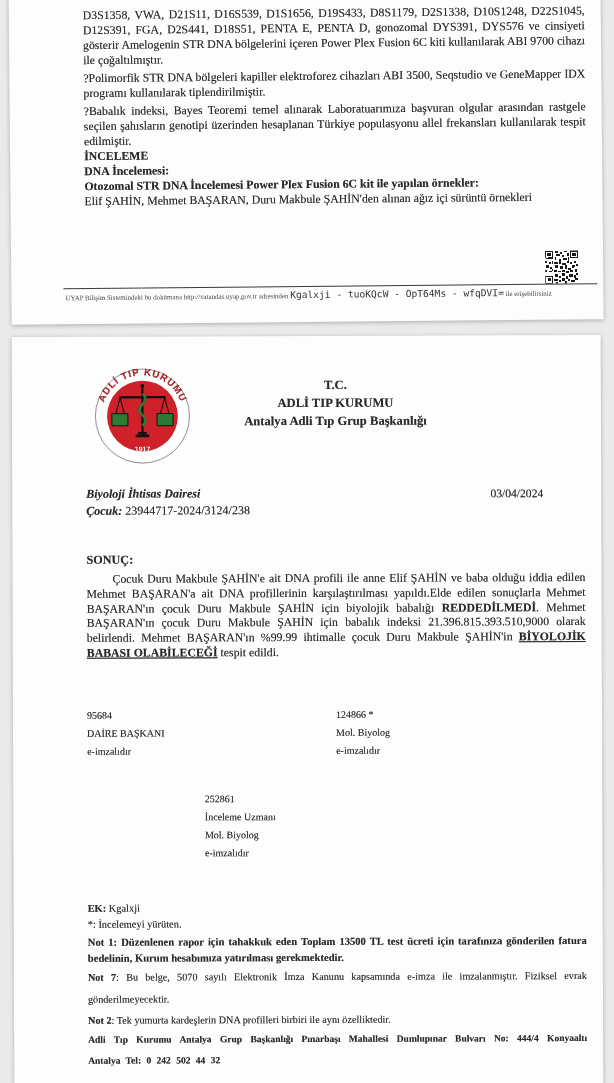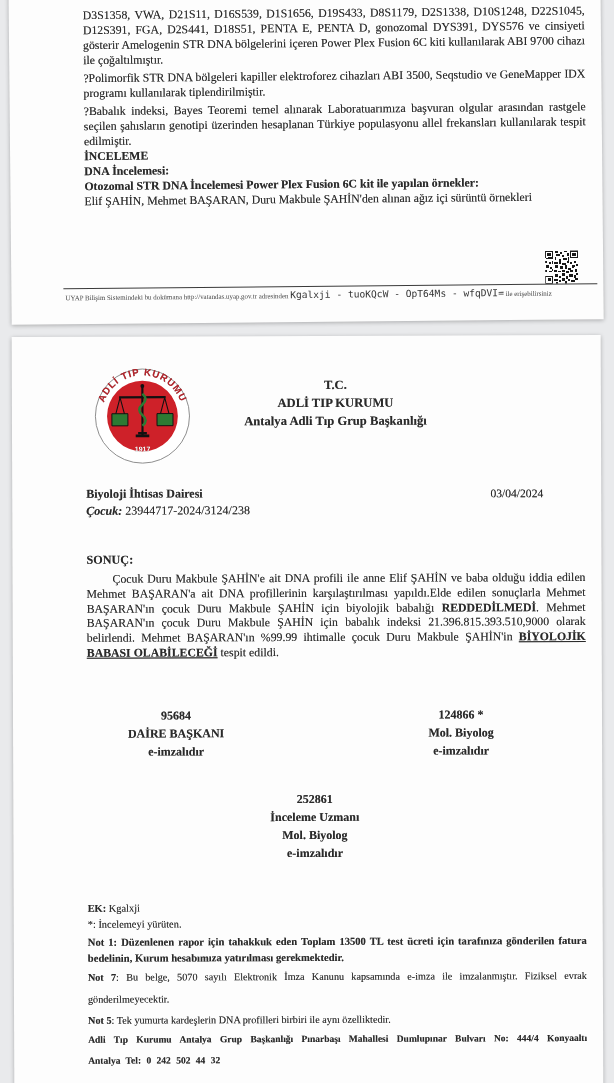--- a/index.html
+++ b/index.html
@@ -26,29 +26,29 @@
   .p1-footer-text .vcode{font-family:"DejaVu Sans Mono", monospace;font-size:9.6px;color:#333;}
   .qr{position:absolute;right:25px;top:285px;width:33px;height:33px;}
   
   #page2{left:13px;top:336px;width:589px;height:762px;transform:rotate(-0.2deg);}
   .p2-inner{position:relative;padding:0 16px 0 74px;color:#2a2a2a;
     text-shadow:0 0 .4px rgba(40,40,40,.5);}
   .logo{position:absolute;left:82px;top:31px;width:97px;height:97px;}
   .p2-head{padding-top:40px;text-align:center;font-weight:bold;font-size:12.6px;line-height:18px;}
   .p2-dept-row{display:flex;justify-content:space-between;align-items:flex-end;margin-top:56px;
     font-size:12px;}
-  .dept{font-weight:bold;}
+  .dept{font-weight:bold;font-style:italic;}
   .docdate{margin-right:42px;font-size:11.6px;}
   .sayi-row{margin-top:2px;font-size:12px;}
   .sayi-label{font-weight:bold;font-style:italic;}
   .sonuc-title{margin-top:34px;font-weight:bold;font-size:12.2px;}
   .sonuc-par{margin-top:4px;font-size:11.8px;line-height:14.8px;text-align:justify;text-indent:26px;}
   .uline{text-decoration:underline;}
   .sig-row{display:flex;justify-content:space-between;margin-top:46px;}
-  .sig{font-weight:bold;font-size:12px;line-height:18px;text-align:center;}
+  .sig{font-weight:normal;font-size:10px;line-height:18px;text-align:left;}
   .sig-left{width:178px;}
   .sig-right{width:250px;}
   .sig-mid{margin:30px auto 16px;width:220px;transform:translateX(-22px);}
   .ek-block{margin-top:38px;font-size:10.4px;line-height:1.55;}
   .note{margin:0;text-align:justify;}
   .note-bold{font-weight:bold;font-size:10.6px;line-height:1.5;margin-top:2px;}
   .note-loose{line-height:2.15;font-size:10.2px;}
   .note-n3{margin-top:2px;font-size:10.2px;}
   .addr{margin-top:2px;font-weight:bold;font-size:9.5px;line-height:2.2;text-align:justify;
     word-spacing:3px;}
@@ -149,20 +149,20 @@
         <div>İnceleme Uzmanı</div>
         <div>Mol. Biyolog</div>
         <div>e-imzalıdır</div>
       </div>
 
       <div class="ek-block">
         <p class="note"><span class="bold">EK:</span><span> Kgalxji</span></p>
         <p class="note">*: İncelemeyi yürüten.</p>
         <p class="note note-bold"><span>Not 1: </span><span>Düzenlenen rapor için tahakkuk eden Toplam 13500 TL test ücreti için tarafınıza gönderilen fatura bedelinin, Kurum hesabımıza yatırılması gerekmektedir.</span></p>
         <p class="note note-loose"><span class="bold">Not 7</span><span>: Bu belge, 5070 sayılı Elektronik İmza Kanunu kapsamında e-imza ile imzalanmıştır. Fiziksel evrak gönderilmeyecektir.</span></p>
-        <p class="note note-n3"><span class="bold">Not 5</span><span>: Tek yumurta kardeşlerin DNA profilleri birbiri ile aynı özelliktedir.</span></p>
+        <p class="note note-n3"><span class="bold">Not 2</span><span>: Tek yumurta kardeşlerin DNA profilleri birbiri ile aynı özelliktedir.</span></p>
         <p class="note addr">Adli Tıp Kurumu Antalya Grup Başkanlığı Pınarbaşı Mahallesi Dumlupınar Bulvarı No: 444/4 Konyaaltı Antalya Tel: 0 242 502 44 32</p>
       </div>
 
     </div>
   </div>
 
 </div>
 
 </body></html>

